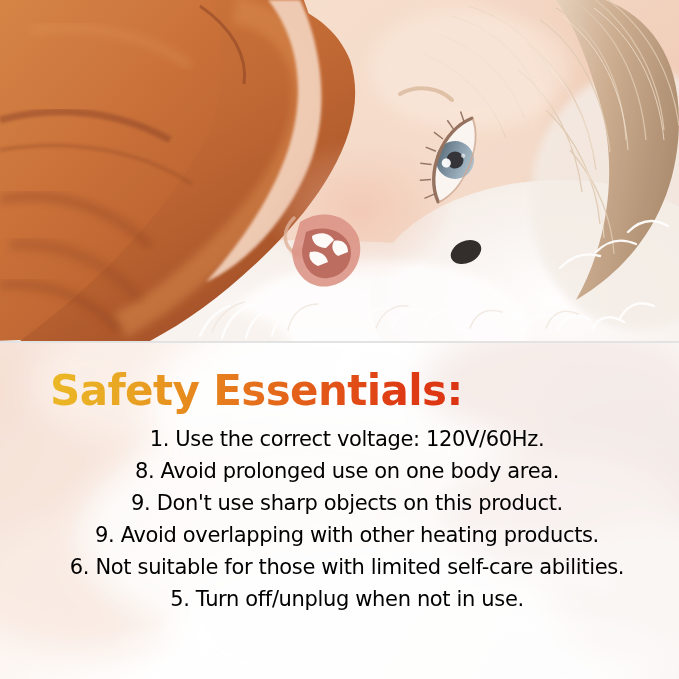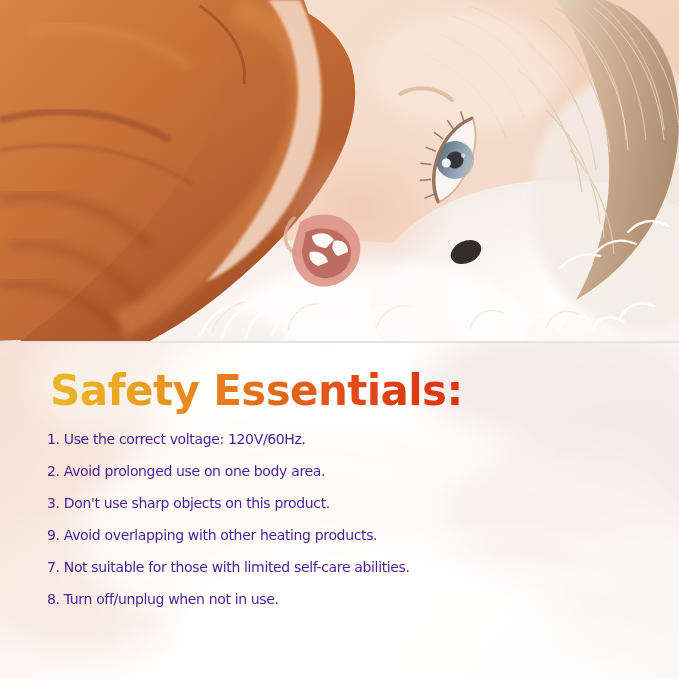--- a/index.html
+++ b/index.html
@@ -37,20 +37,21 @@
   }
 
   
   .panel {
     position: absolute;
     left: 0; top: 343px;
     width: 679px;
     height: 336px;
     overflow: hidden;
     background: #ffffff;
+    text-align: center;
   }
   .panel-bg {
     position: absolute;
     inset: 0;
     width: 679px; height: 336px;
   }
   .panel-bg svg { display: block; width: 679px; height: 336px; }
 
   .panel-content {
     position: absolute;
@@ -91,24 +92,24 @@
   }
 
   .list {
     position: absolute;
     left: 47px;
     top: 80px;
     width: 600px;
   }
   .list-item {
     font-family: "DejaVu Sans", sans-serif;
-    font-size: 14px;
+    font-size: 21px;
     font-weight: 400;
     line-height: 32px;
-    color: #4c1d95;
+    color: #000000;
     letter-spacing: -0.35px;
     white-space: nowrap;
   }
 </style>
 </head>
 <body>
 
 <div class="page">
 
   <div class="photo">
@@ -343,23 +344,23 @@
 
         <rect x="0" y="0" width="679" height="336" fill="#FFFFFF" opacity="0.42"></rect>
       </svg>
     </div>
 
     <div class="panel-content">
       <div class="title">Safety Essentials:</div>
 
       <div class="list">
         <div class="list-item">1. Use the correct voltage: 120V/60Hz.</div>
-        <div class="list-item">2. Avoid prolonged use on one body area.</div>
-        <div class="list-item">3. Don't use sharp objects on this product.</div>
+        <div class="list-item">8. Avoid prolonged use on one body area.</div>
+        <div class="list-item">9. Don't use sharp objects on this product.</div>
         <div class="list-item">9. Avoid overlapping with other heating products.</div>
-        <div class="list-item">7. Not suitable for those with limited self-care abilities.</div>
-        <div class="list-item">8. Turn off/unplug when not in use.</div>
+        <div class="list-item">6. Not suitable for those with limited self-care abilities.</div>
+        <div class="list-item">5. Turn off/unplug when not in use.</div>
       </div>
     </div>
 
   </div>
 
 </div>
 
 </body></html>

